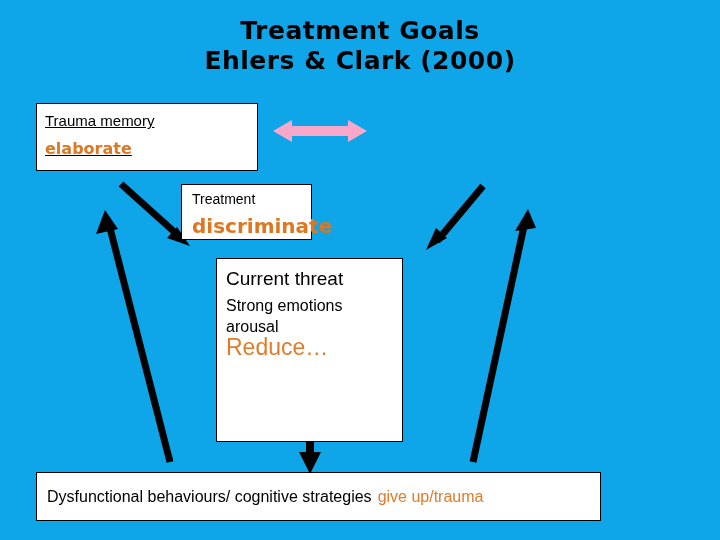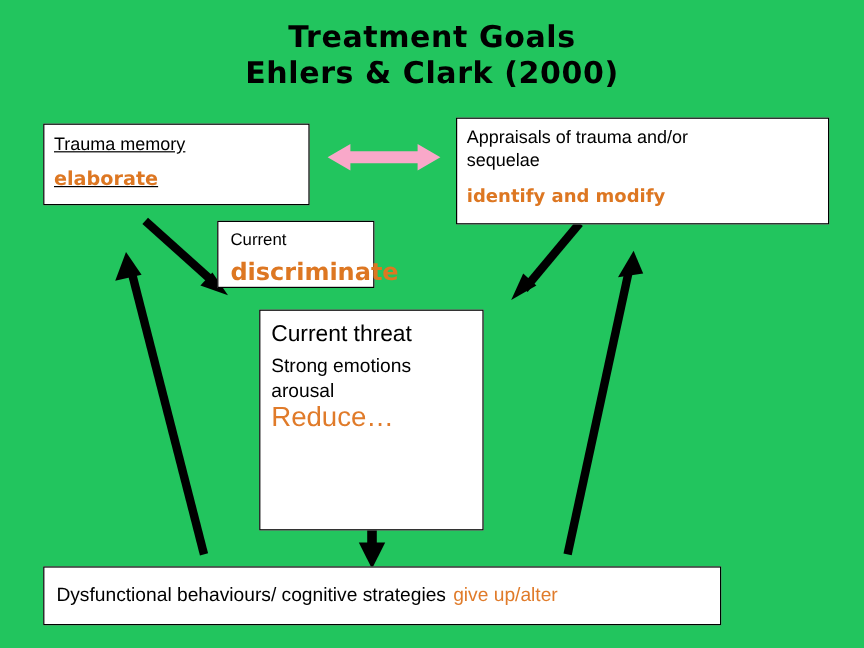--- a/index.html
+++ b/index.html
@@ -4,21 +4,21 @@
 <style>
   html, body {
     margin: 0;
     padding: 0;
     background: #ffffff;
   }
   #slide {
     position: relative;
     width: 720px;
     height: 540px;
-    background: #22c55e;
+    background: #0ea5e9;
     overflow: hidden;
     font-family: "Liberation Sans", sans-serif;
   }
 
   
   .title-block {
     position: absolute;
     left: 0;
     top: 16px;
     width: 720px;
@@ -187,36 +187,31 @@
       <polygon fill="#000000" points="310,408 299,430 321,430"></polygon>
       <polygon fill="#000000" points="310,474 299,452 321,452"></polygon>
     </g>
   </svg>
 
   <div class="box" id="box-trauma">
     <span class="box-text">Trauma memory</span>
     <span class="accent">elaborate</span>
   </div>
 
-  <div class="box" id="box-appraisals">
-    <span class="box-text">Appraisals of trauma and/or
-sequelae</span>
-    <span class="accent">identify and modify</span>
-  </div>
 
   <div class="box" id="box-triggers">
-    <span class="box-text">Current</span>
+    <span class="box-text">Treatment</span>
     <span class="accent">discriminate</span>
   </div>
 
   <div class="box" id="box-threat">
     <span class="headline">Current threat</span>
     <span class="item">Strong emotions</span>
     <span class="item">arousal</span>
     <span class="accent-plain">Reduce…</span>
   </div>
 
   <div class="box" id="box-bottom">
     <span class="box-text">Dysfunctional behaviours/ cognitive strategies</span>
-    <span class="accent-plain">give up/alter</span>
+    <span class="accent-plain">give up/trauma</span>
   </div>
 
 </div>
 
 </body></html>

